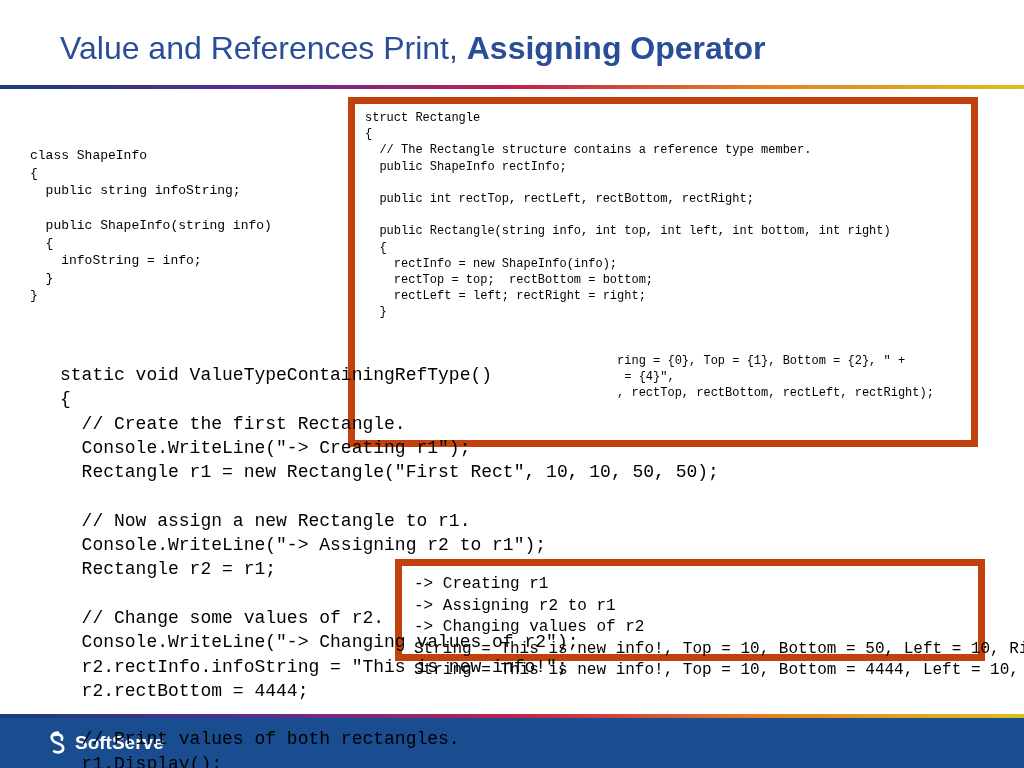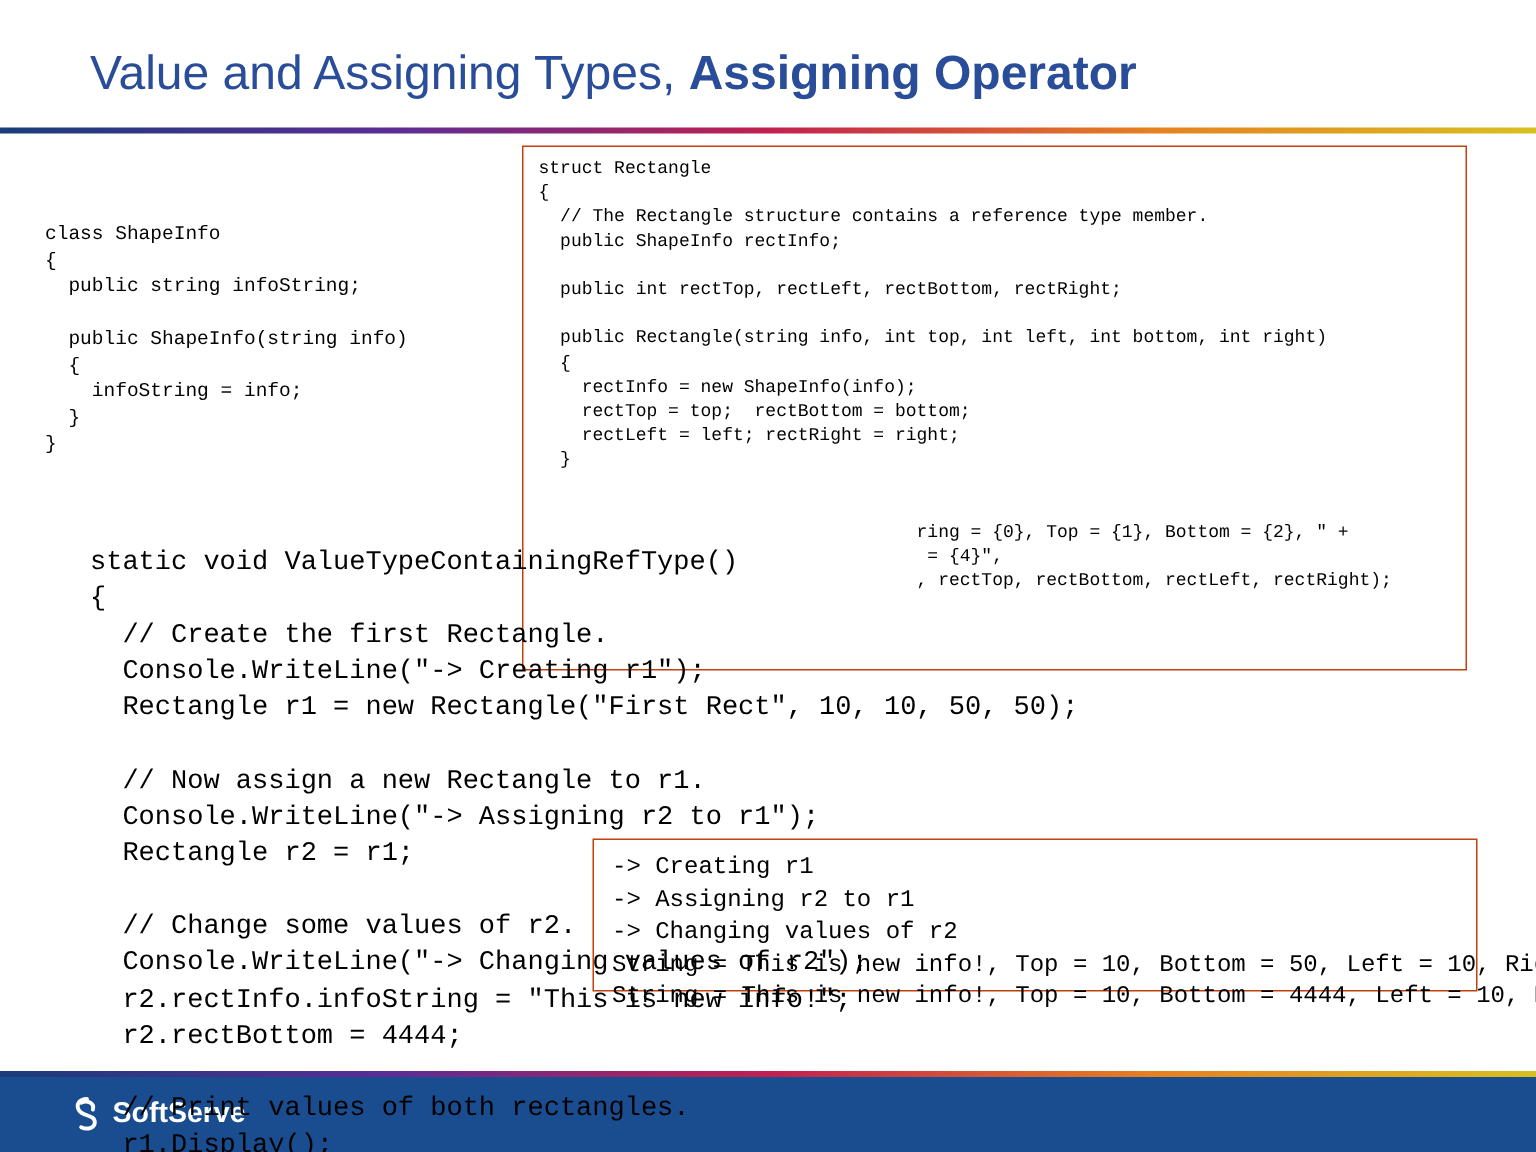--- a/index.html
+++ b/index.html
@@ -22,21 +22,21 @@
     height: 4px;
     background: linear-gradient(to right, #1a3d7a 0%, #5a2d95 25%, #c02050 50%, #e68020 75%, #d8c020 100%);
   }
   .content {
     position: relative;
     margin: 8px 30px 0 30px;
     height: 575px;
   }
   .code-box {
     position: absolute;
-    border: 1px solid #c2410c;
+    border: 7px solid #c2410c;
     background: #fff;
     font-family: "Courier New", monospace;
     font-size: 12px;
     line-height: 1.35;
     padding: 6px 10px;
     white-space: pre;
     color: #000;
   }
   .code-plain {
     position: absolute;
@@ -79,21 +79,21 @@
   .logo-icon {
     width: 26px;
     height: 26px;
     margin-right: 4px;
   }
 </style>
 </head>
 <body>
 
 <div class="title">
-  <span>Value and Assigning Types, </span><span class="bold">Assigning Operator</span>
+  <span>Value and References Print, </span><span class="bold">Assigning Operator</span>
 </div>
 
 <div class="gradient-bar"></div>
 
 <div class="content">
   <div class="code-plain box-shapeinfo">class ShapeInfo
 {
   public string infoString;
 
   public ShapeInfo(string info)

